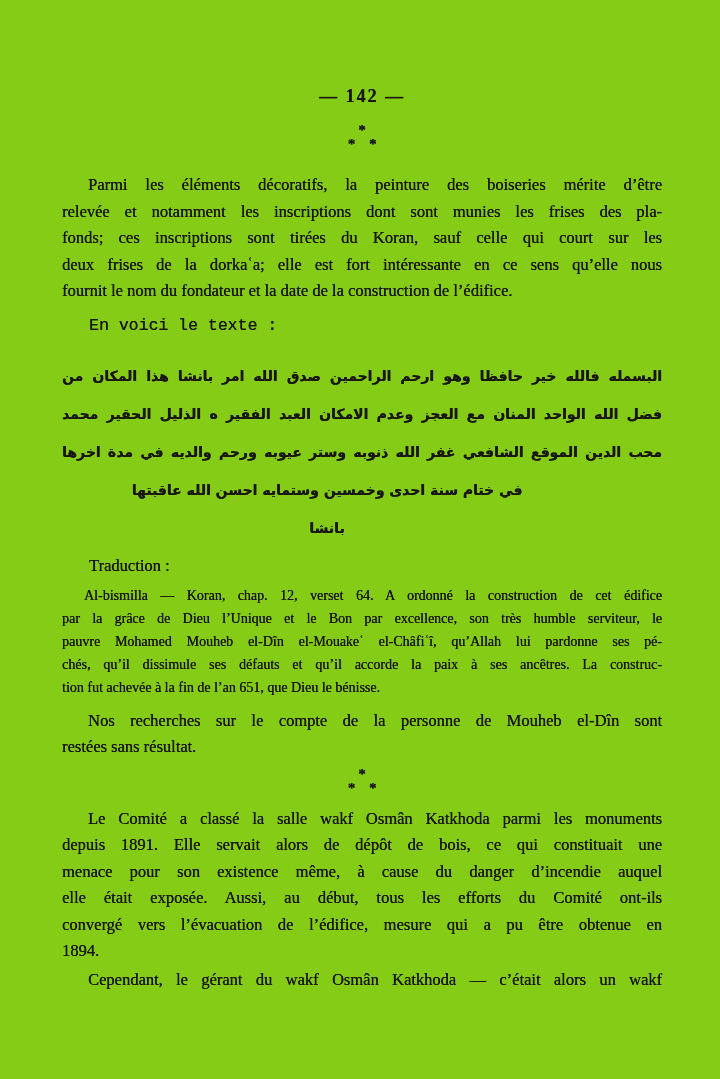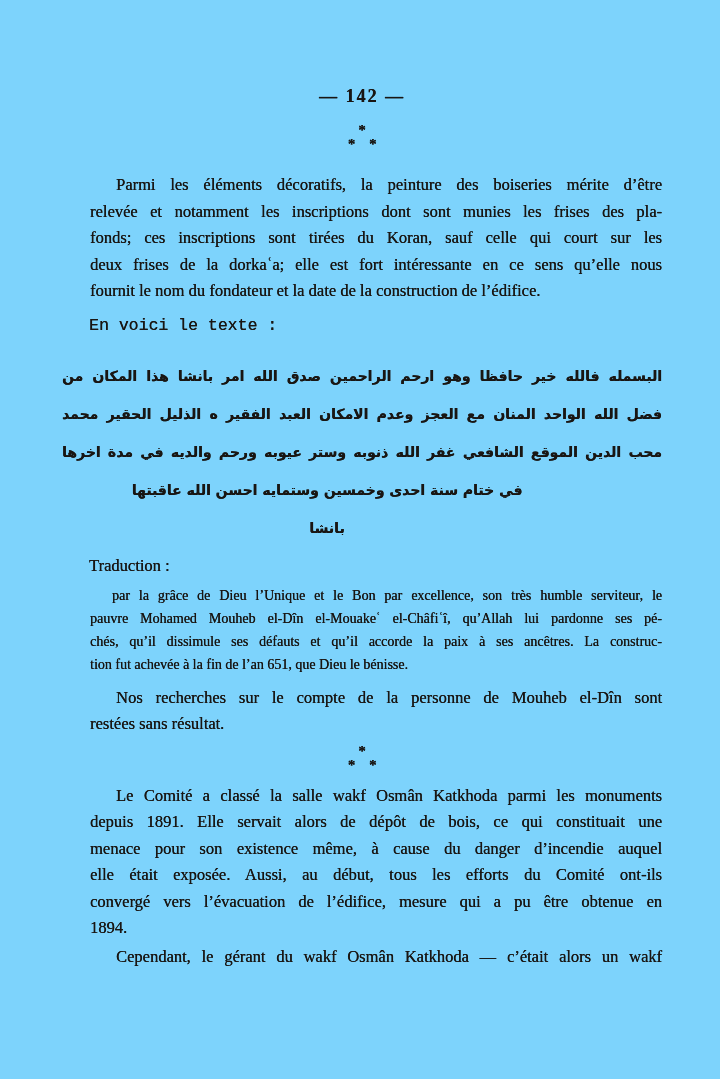--- a/index.html
+++ b/index.html
@@ -1,21 +1,21 @@
 <!DOCTYPE html>
 <html lang="fr"><head>
 <meta charset="utf-8">
 <style>
   html, body { margin: 0; padding: 0; background: #e8e8e6; }
   .page {
     position: relative;
     width: 720px;
     height: 1079px;
     margin: 0 auto;
-    background: #7dd3fc;
+    background: #84cc16;
     box-sizing: border-box;
     padding: 84px 58px 0 62px;
     font-family: "Liberation Serif", "DejaVu Serif", serif;
     color: #191613;
     overflow: hidden;
     text-shadow: 0.25px 0 0 currentColor; 
   }
 
   .page-number {
     text-align: center;
@@ -25,21 +25,21 @@
     letter-spacing: 2px;
   }
 
   .asterism { text-align: center; font-weight: bold; }
   .asterism .top    { font-size: 15px; line-height: 13px; }
   .asterism .bottom { font-size: 15px; line-height: 14px; word-spacing: 10px; }
   .asterism-1 { margin-top: 16px; }
   .asterism-2 { margin-top: 7px; }
 
   .para { font-size: 16.5px; line-height: 26.5px; }
-  .para .line { text-align: justify; text-align-last: justify; margin-left: 28px; }
+  .para .line { text-align: justify; text-align-last: justify; }
   .para .line:last-child { text-align: left; text-align-last: left; }
   .para.justify-all .line:last-child { text-align: justify; text-align-last: justify; }
   .para.indent-first .line:first-child { padding-left: 26px; box-sizing: border-box; }
 
   .para-intro      { margin-top: 21px; }
   .para-small      { margin-top: 6px; font-size: 14px; line-height: 23px; }
   .para-small.indent-first .line:first-child { padding-left: 22px; }
   .para-recherches { margin-top: 9px; }
   .para-comite     { margin-top: 11px; }
   .para-cependant  { margin-top: 2px; }
@@ -94,20 +94,21 @@
   <div class="arabic">
       <div class="line">البسمله فالله خير حافظا وهو ارحم الراحمين صدق الله امر بانشا هذا المكان من</div>
       <div class="line">فضل الله الواحد المنان مع العجز وعدم الامكان العبد الفقير ه الذليل الحقير محمد</div>
       <div class="line">محب الدين الموقع الشافعي غفر الله ذنوبه وستر عيوبه ورحم والديه في مدة اخرها</div>
       <div class="line">في ختام سنة احدى وخمسين وستمايه احسن الله عاقبتها بانشا</div>
     </div>
 
   <div class="label label-traduction">Traduction :</div>
 
   <div class="para para-small indent-first">
+      <div class="line">Al-bismilla — Koran, chap. 12, verset 64. A ordonné la construction de cet édifice</div>
       <div class="line">par la grâce de Dieu l’Unique et le Bon par excellence, son très humble serviteur, le</div>
       <div class="line">pauvre Mohamed Mouheb el-Dîn el-Mouakeʿ el-Châfiʿî, qu’Allah lui pardonne ses pé-</div>
       <div class="line">chés, qu’il dissimule ses défauts et qu’il accorde la paix à ses ancêtres. La construc-</div>
       <div class="line">tion fut achevée à la fin de l’an 651, que Dieu le bénisse.</div>
     </div>
 
   <div class="para para-recherches indent-first">
       <div class="line">Nos recherches sur le compte de la personne de Mouheb el-Dîn sont</div>
       <div class="line">restées sans résultat.</div>
     </div>

